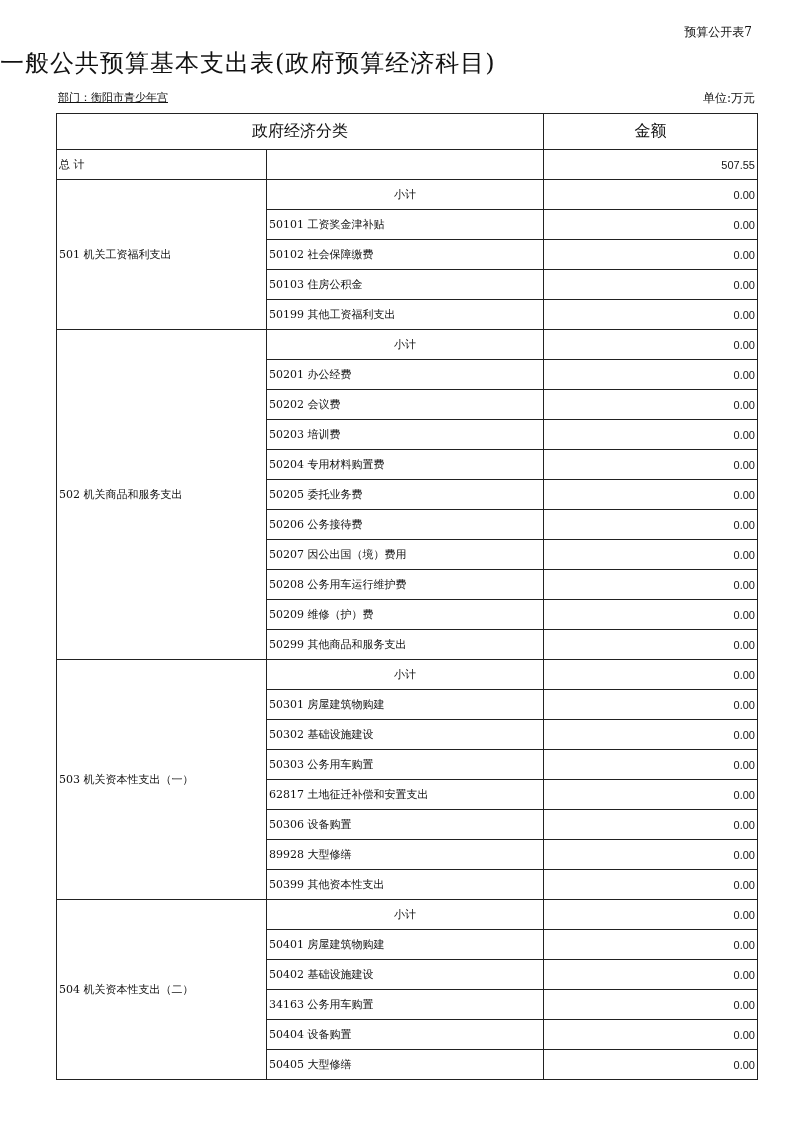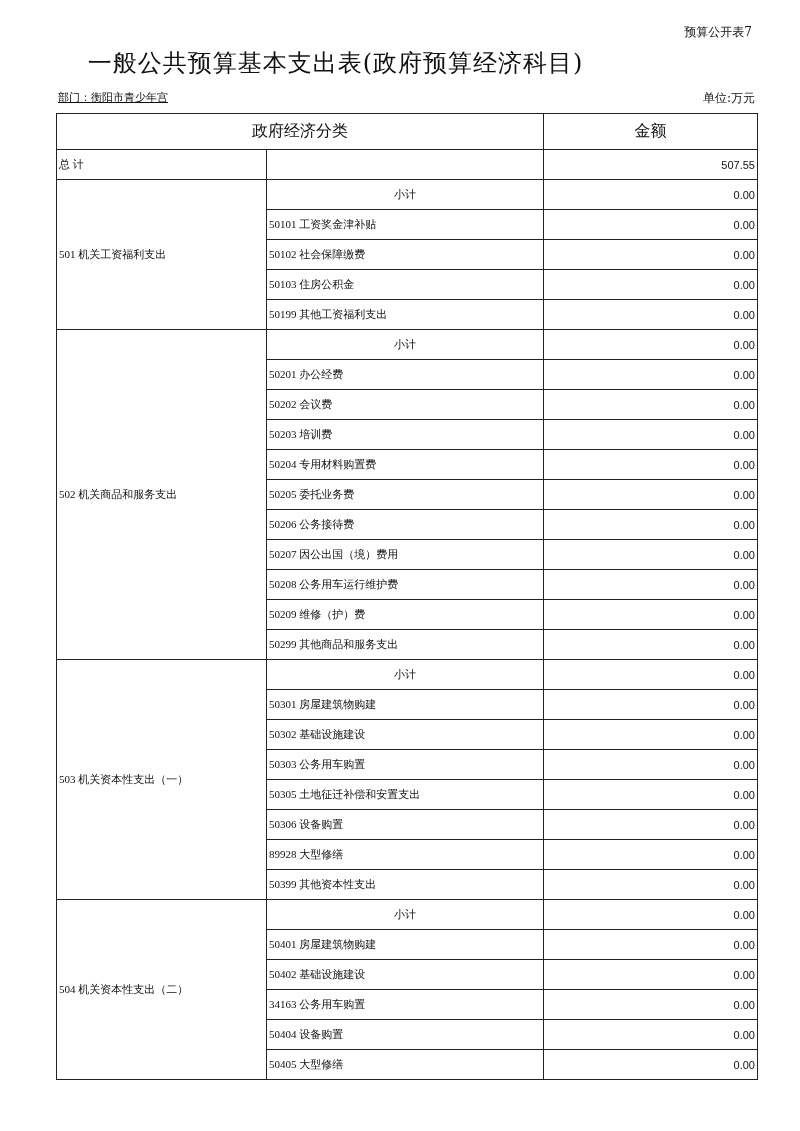--- a/index.html
+++ b/index.html
@@ -1,33 +1,33 @@
 <!DOCTYPE html>
 <html><head>
   <meta charset="utf-8">
   <style>
     html, body { margin: 0; padding: 0; background: #ffffff; }
     body { width: 800px; height: 1131px; position: relative; overflow: hidden;
            font-family: "DejaVu Serif", "Liberation Serif", serif; color: #111; }
     .form-no { position: absolute; top: 24px; right: 48px; font-size: 12px; }
-    .title { position: absolute; top: 47px; left: 0; width: 671px; text-align: center;
+    .title { position: absolute; top: 47px; left: 0; width: 671px; text-align: left;
              font-size: 24px; letter-spacing: 1px; font-weight: normal; }
     .dept { position: absolute; top: 90px; left: 58px; font-size: 11px; text-decoration: underline; }
     .unit { position: absolute; top: 90px; right: 45px; font-size: 12px; }
     table.grid { position: absolute; top: 113px; left: 56px; width: 702px;
                  border-collapse: collapse; table-layout: fixed; }
     table.grid td, table.grid th { border: 1px solid #222; font-size: 11px; padding: 0 2px;
                  white-space: nowrap; overflow: hidden; font-weight: normal; }
     table.grid tr.head th { height: 35px; font-size: 16px; }
     table.grid tr.total td { height: 29px; }
     table.grid tr.item td { height: 29px; }
     .c1 { width: 206px; }
     .c2 { width: 272px; }
     .c3 { width: 210px; }
-    .left { text-align: left; font-family: Liberation Serif, serif; }
+    .left { text-align: left; }
     .center { text-align: center; }
     .num { text-align: right; font-family: Liberation Sans, sans-serif; font-size: 11px; }
     .group-cell { vertical-align: middle; }
   </style>
 </head>
 <body>
 
 <div class="form-no">预算公开表7</div>
 <div class="title">一般公共预算基本支出表(政府预算经济科目)</div>
 <div class="dept">部门：衡阳市青少年宫</div>
@@ -128,21 +128,21 @@
       </tr>
       <tr class="item">
         <td class="left">50302 基础设施建设</td>
         <td class="num">0.00</td>
       </tr>
       <tr class="item">
         <td class="left">50303 公务用车购置</td>
         <td class="num">0.00</td>
       </tr>
       <tr class="item">
-        <td class="left">50305 土地征迁补偿和安置支出</td>
+        <td class="left">62817 土地征迁补偿和安置支出</td>
         <td class="num">0.00</td>
       </tr>
       <tr class="item">
         <td class="left">50306 设备购置</td>
         <td class="num">0.00</td>
       </tr>
       <tr class="item">
         <td class="left">89928 大型修缮</td>
         <td class="num">0.00</td>
       </tr>

